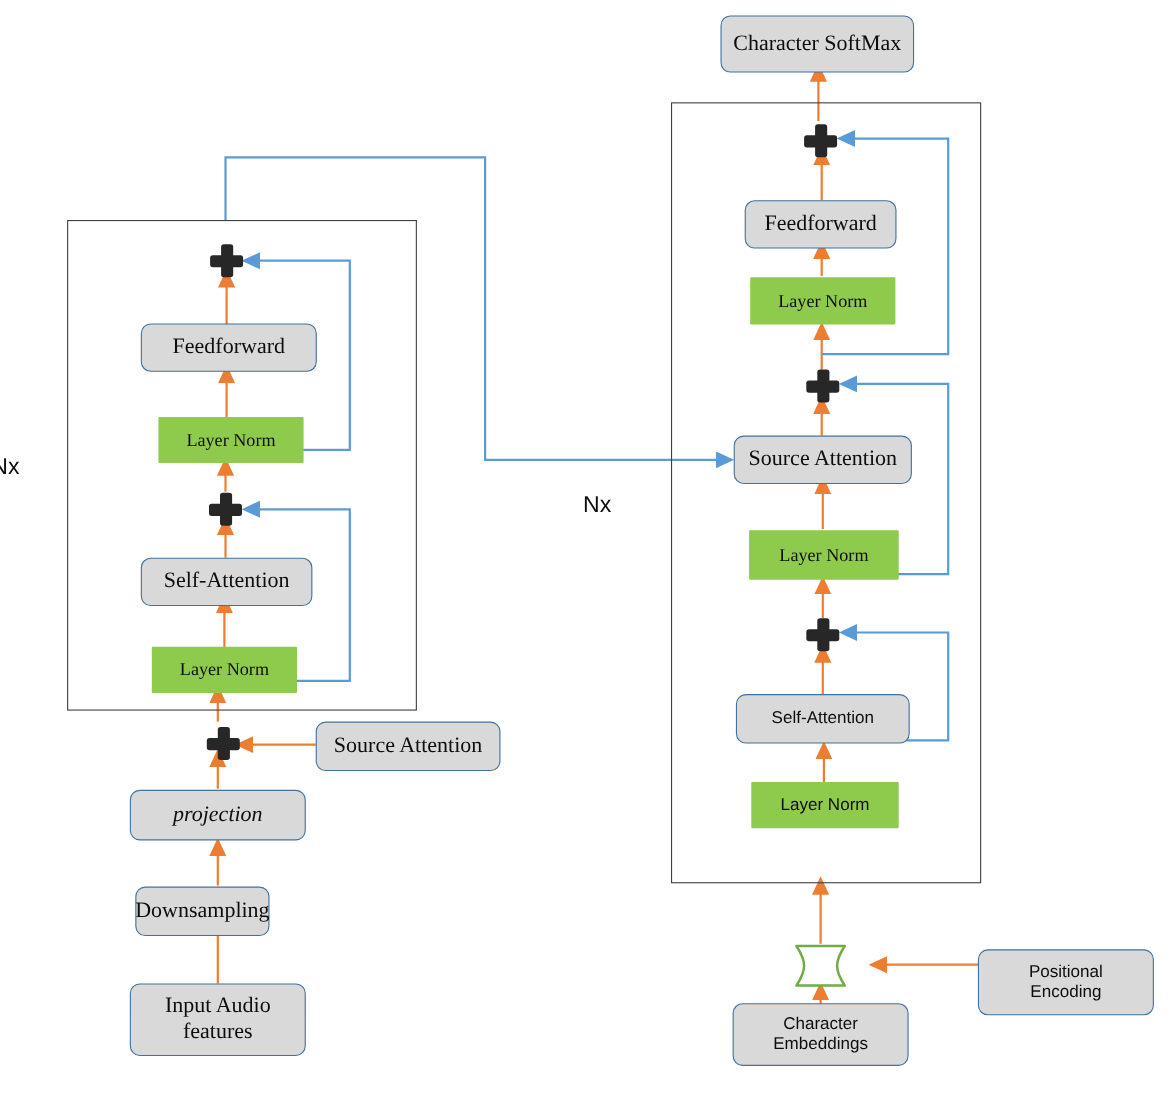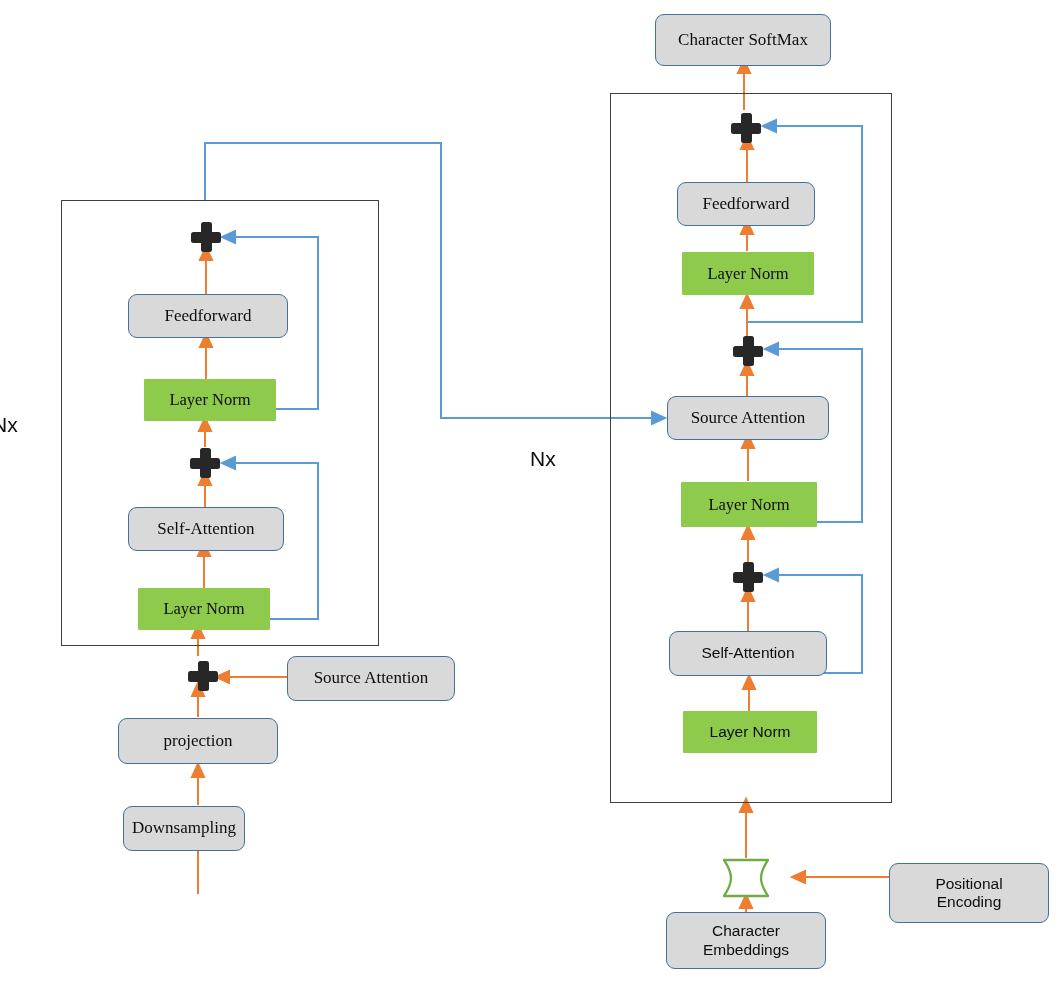--- a/index.html
+++ b/index.html
@@ -31,21 +31,21 @@
     text-align:center;
     line-height:1.18;
     z-index:5;
     white-space:pre-line;
   }
   .node.grey{
     background:#d9d9d9;
     border:1.6px solid #41719c;
     border-radius:9px;
     color:#0d0d0d;
-    font-size:17px;
+    font-size:20px;
     box-shadow:0 0 0 0 rgba(0,0,0,0);
   }
   .node.green{
     background:#8ecb4c;
     border:none;
     border-radius:1px;
     color:#0d0d0d;
     font-size:16.5px;
   }
   .node.sans{ font-family:"Liberation Sans", sans-serif; font-size:15.5px; }
@@ -151,24 +151,26 @@
       <path d="M747,322 L862,322 L862,126 L769,126"></path>
     </g>
   </svg>
 
   <div class="stagebox" style="left:61px; top:200px; width:318px; height:446px;"></div>
   <div class="nxlabel" style="left:-8px; top:413px;">Nx</div>
 
   <div class="stagebox" style="left:610px; top:93px; width:282px; height:710px;"></div>
   <div class="nxlabel" style="left:530px; top:447px;">Nx</div>
 
+  <div class="node grey serif" style="left:118px; top:894px; width:160px; height:66px;">Input Audio
+features</div>
 
   <div class="node grey serif" style="left:123px; top:806px; width:122px; height:45px;">Downsampling</div>
 
-  <div class="node grey serif" style="left:118px; top:718px; width:160px; height:46px;">projection</div>
+  <div class="node grey serif" style="left:118px; top:718px; width:160px; height:46px;font-style:italic;">projection</div>
 
   <div class="node grey serif" style="left:287px; top:656px; width:168px; height:45px;">Source Attention</div>
 
   <div class="plus" style="left:188px; top:661px;">
     <div class="bar h"></div>
       <div class="bar v"></div>
   </div>
 
   <div class="node green serif" style="left:138px; top:588px; width:132px; height:42px;">Layer Norm</div>
 

